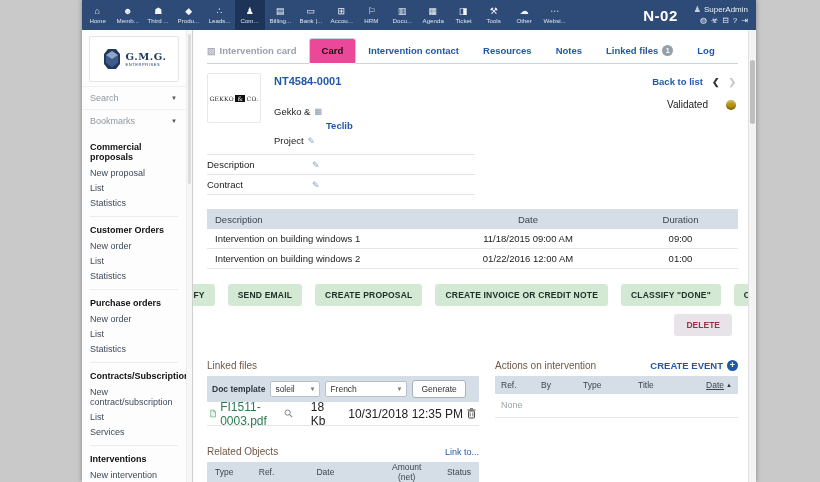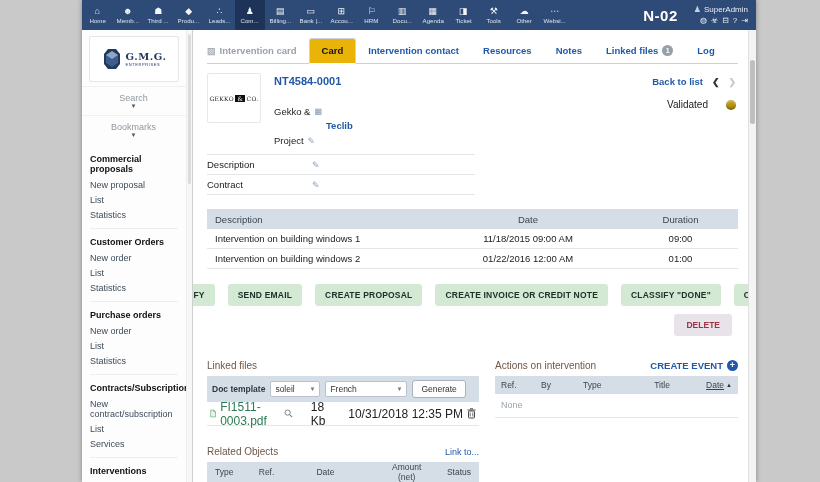--- a/index.html
+++ b/index.html
@@ -30,21 +30,21 @@
 
   
   .sidebar { width:104px; background:#fdfdfd; overflow:hidden; flex:0 0 104px; }
   .logo-box { margin:6px auto 4px; width:90px; height:46px; border:1px solid #e5e5e5; border-radius:2px;
               background:#fff; display:flex; align-items:center; justify-content:center; gap:4px; }
   .hex-logo { flex:0 0 auto; }
   .logo-text { display:flex; flex-direction:column; line-height:1; }
   .logo-name { font-family:"DejaVu Serif", serif; font-weight:bold; font-size:10px; color:#223a5f; letter-spacing:.5px; }
   .logo-sub { font-size:4px; color:#223a5f; letter-spacing:.6px; margin-top:1px; }
   .side-drop { display:flex; justify-content:space-between; align-items:center; padding:6px 9px 6px 8px;
-               color:#8f98a0; font-size:9px; border-top:1px solid #f0f0f0; cursor:pointer;flex-direction:column; }
+               color:#8f98a0; font-size:9px; border-top:1px solid #f0f0f0; cursor:pointer; }
   .side-drop:last-of-type { border-bottom:1px solid #f0f0f0; }
   .drop-caret { color:#555; font-size:6px; }
   .side-menu { padding:2px 0 0 8px; }
   .side-title { font-weight:bold; color:#101010; font-size:9px; margin:8px 0 3px; }
   .side-link { display:block; padding:2.5px 0; color:#3d4b59; font-size:9px; cursor:pointer; text-decoration:none; }
   .side-sep { height:1px; background:#ededed; margin:6px 8px 0 0; }
 
   
   .side-scroll { flex:0 0 7px; background:#f7f7f7; border-left:1px solid #ededed; border-right:1px solid #cfcfcf; position:relative; }
   .side-thumb { position:absolute; left:1px; right:1px; top:4px; height:150px; background:#dcdcdc; border-radius:3px; }
@@ -53,21 +53,21 @@
   .right-scroll { flex:0 0 8px; background:#f4f4f4; border-left:1px solid #e0e0e0; position:relative; }
   .right-thumb { position:absolute; left:1px; right:1px; top:30px; height:64px; background:#bfbfbf; border-radius:3px; }
 
   
   .main { flex:1; background:#fff; padding:8px 10px 0 14px; overflow:hidden; color:#222; }
 
   .tabs { display:flex; align-items:flex-end; border-bottom:1px solid #ccd2da; }
   .object-label { display:flex; align-items:center; gap:4px; color:#9aa2ab; font-weight:bold; font-size:9.5px; padding:0 12px 7px 0; }
   .obj-icon { font-size:9px; color:#aab1b9; }
   .tab { padding:6px 12px 7px; font-weight:bold; font-size:9.5px; color:#2159a8; cursor:pointer; white-space:nowrap; display:flex; align-items:center; }
-  .tab.active { background:#eab308; border:1px solid #ccd2da; border-bottom:1px solid #fff; border-radius:3px 3px 0 0; color:#111; margin-bottom:-1px; }
+  .tab.active { background:#ec4899; border:1px solid #ccd2da; border-bottom:1px solid #fff; border-radius:3px 3px 0 0; color:#111; margin-bottom:-1px; }
   .badge { display:inline-flex; align-items:center; justify-content:center; background:#95a0aa; color:#fff;
            border-radius:50%; width:11px; height:11px; font-size:7px; margin-left:4px; font-weight:bold; }
 
   .banner { display:flex; padding:9px 2px 8px 0; }
   .photo { width:54px; height:50px; border:1px solid #e8e8e8; border-radius:2px; background:#fff;
            display:flex; align-items:center; justify-content:center; }
   .photo-inner { font-family:"DejaVu Serif", serif; font-size:6px; color:#1a1a1a; display:flex; align-items:center; gap:1.5px; letter-spacing:.3px; }
   .amp { background:#101010; color:#fff; padding:0 2px; font-size:6px; }
   .banner-left { margin-left:13px; display:flex; flex-direction:column; gap:4px; padding-top:2px; }
   .ref { color:#2159a8; font-weight:bold; font-size:11px; }
@@ -123,21 +123,21 @@
   .sel-caret { color:#777; font-size:6px; margin-left:4px; }
   .gen-btn { background:#fdfdfd; border:1px solid #a9b2bc; border-radius:3px; font-size:8.5px; padding:3px 8px; color:#333; cursor:pointer; }
   .file-row { display:flex; align-items:center; gap:4px; height:24px; border-bottom:1px solid #e6e6e6; font-size:12px; padding:0 3px; }
   .pdf-name { color:#2b7b52; cursor:pointer; }
   .file-size { margin-left:14px; color:#222; }
   .file-date { margin-left:12px; color:#222; white-space:nowrap; }
   .trash { margin-left:auto; cursor:pointer; display:flex; }
   .mag { cursor:pointer; display:flex; }
 
   .ahead { background:#d5dde6; display:flex; height:18px; align-items:center; font-size:8.5px; color:#3b4550; padding:0 6px; }
-  .a-ref { width:40px; } .a-by { width:42px; } .a-type { width:55px; } .a-title { flex:1;text-align:center; }
+  .a-ref { width:40px; } .a-by { width:42px; } .a-type { width:55px; } .a-title { flex:1; }
   .a-date { width:46px; display:flex; align-items:center; justify-content:flex-end; gap:2px; }
   .sorted { text-decoration:underline; }
   .sort-caret { font-size:6px; color:#333; }
   .none-row { color:#9aa4ad; font-size:9px; padding:6px 6px 7px; border-bottom:1px solid #e6e6e6; }
 
   .related { margin-top:20px; }
   .rhead { background:#d5dde6; display:flex; height:20px; align-items:center; font-size:8.5px; color:#3b4550; padding:0 8px; }
   .r-type { width:44px; } .r-ref { width:58px; } .r-date { width:76px; } .r-amount { flex:1; text-align:center; } .r-status { width:50px; text-align:right; }
 
   .link-to { color:#2159a8; font-size:9px; cursor:pointer; }

